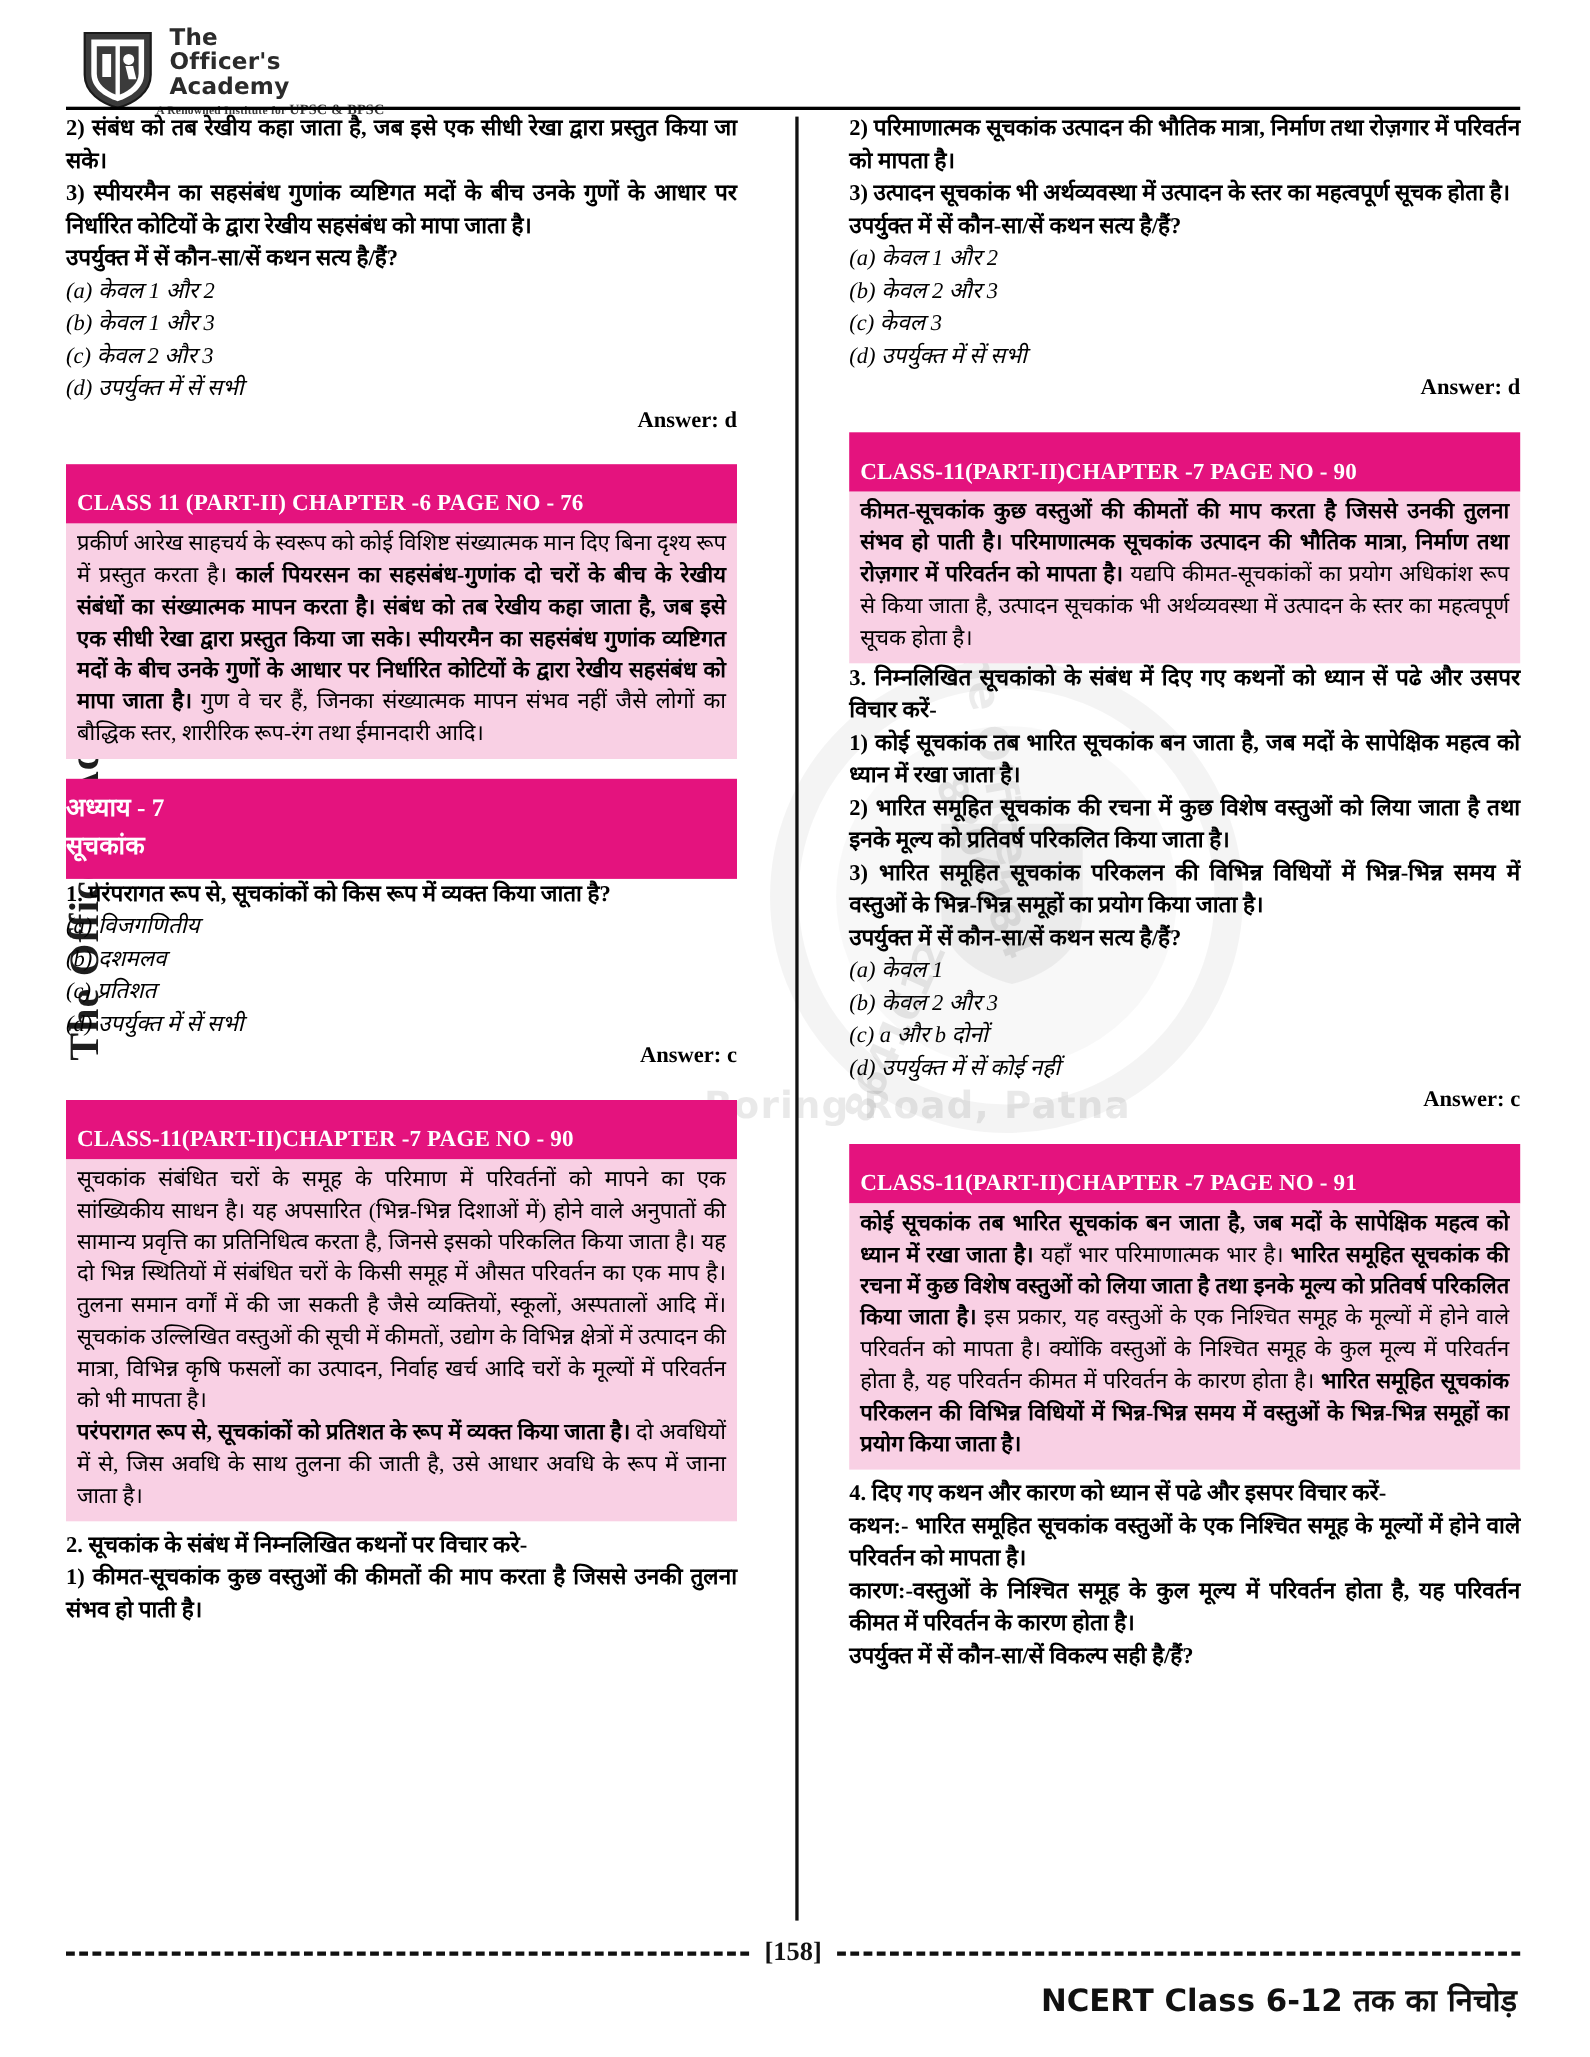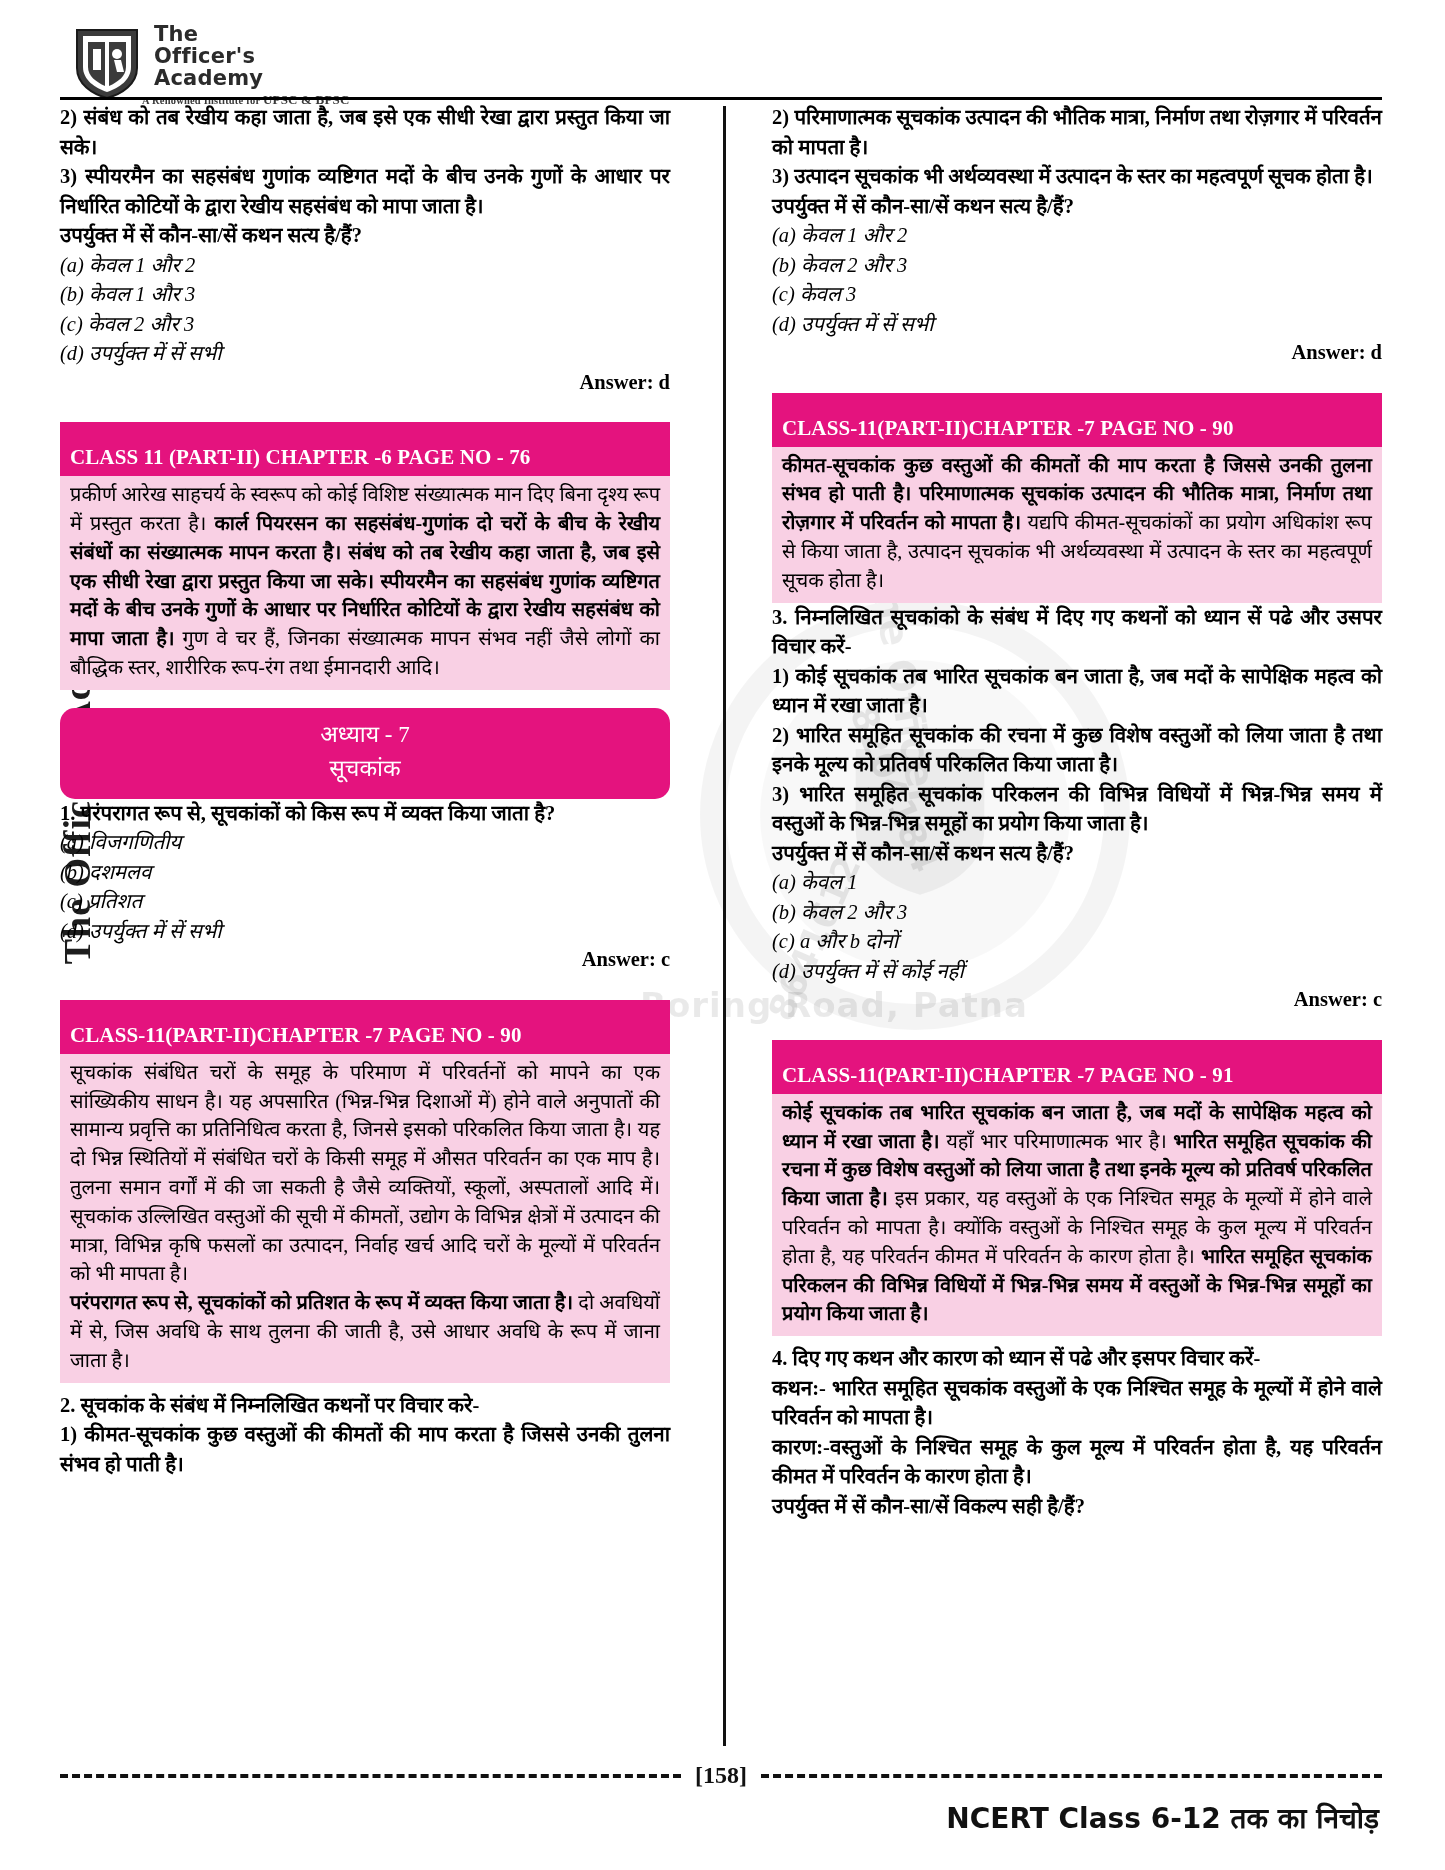--- a/index.html
+++ b/index.html
@@ -121,26 +121,25 @@
     font-size: 20px;
     line-height: 1.44;
     text-align: justify;
   }
   .pink-box .bold { font-weight: bold; }
 
   
   .chapter-banner {
     background: #e4137e;
     color: #fff;
-    text-align: center;
-    font-weight: normal;
+    text-align: left;
+    font-weight: bold;
     font-size: 23px;
     line-height: 1.5;
     padding: 10px 0 12px 0;
-    border-radius: 15px;
   }
 
   
   .wm { position: absolute; pointer-events: none; user-select: none; }
   .wm-ring {
     left: 700px; top: 600px; width: 430px; height: 430px;
     border-radius: 50%;
     border: 26px solid rgba(0,0,0,0.045);
   }
   .wm-inner {

